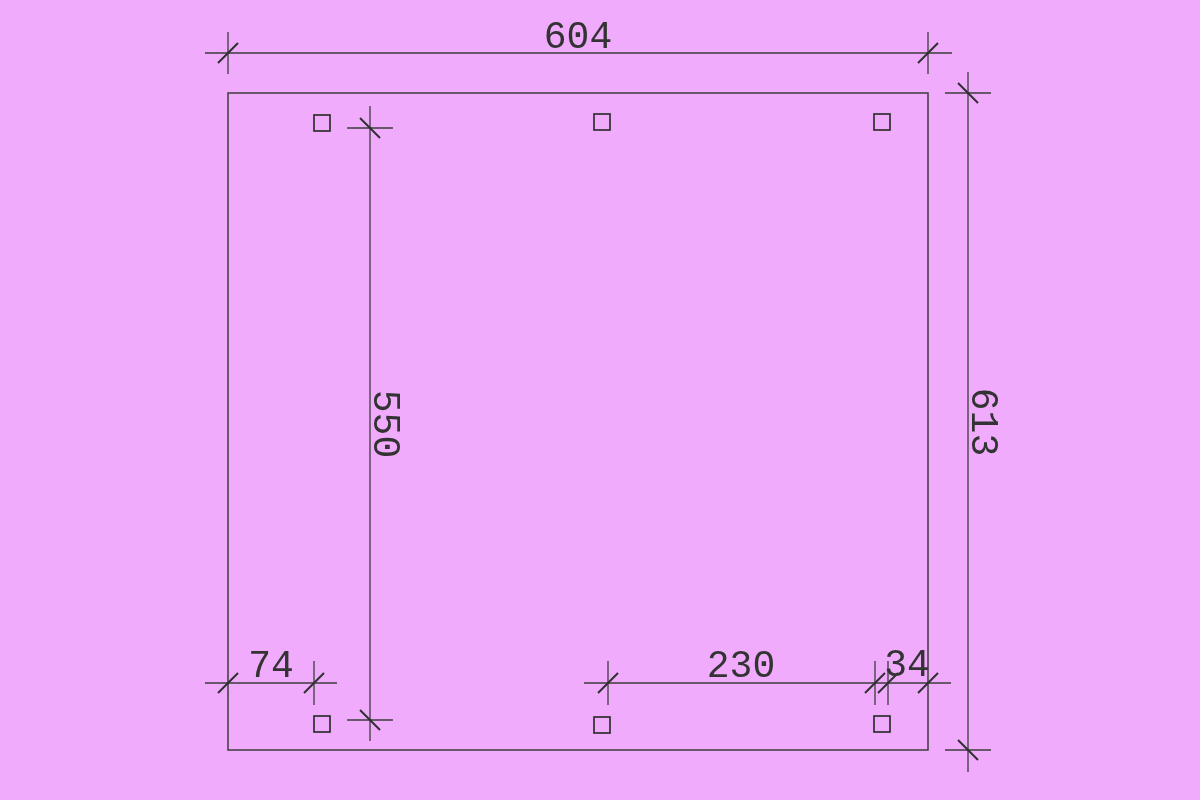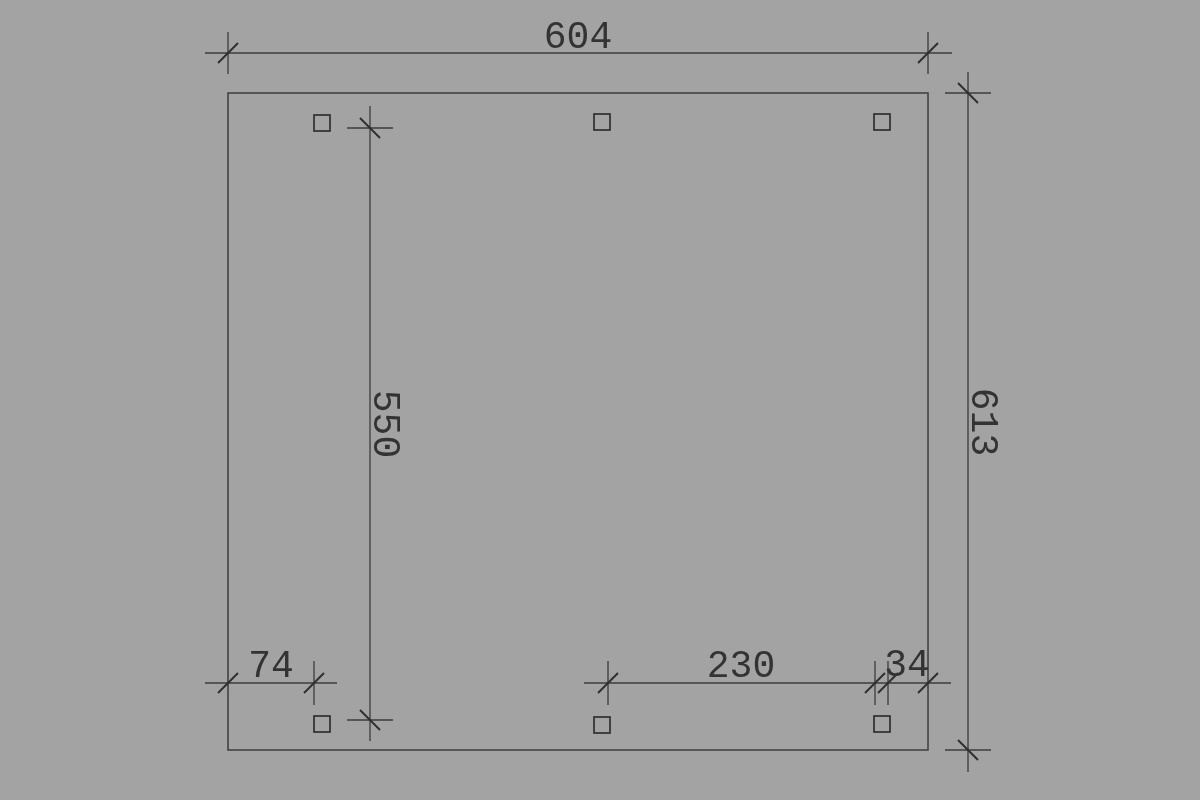--- a/index.html
+++ b/index.html
@@ -5,21 +5,21 @@
   html, body {
     margin: 0;
     padding: 0;
     background: #ffffff;
     font-family: "Liberation Mono", "DejaVu Sans Mono", monospace;
   }
   .canvas {
     position: relative;
     width: 1200px;
     height: 800px;
-    background: #a3a3a3;
+    background: #f0abfc;
     overflow: hidden;
   }
   svg { display: block; }
   .thin  { stroke: #3c3c3c; stroke-width: 1.3; fill: none; }
   .edge  { stroke: #3c3c3c; stroke-width: 1.5; fill: none; }
   .post  { stroke: #2f2f2f; stroke-width: 1.7; fill: none; }
   .tick  { stroke: #2f2f2f; stroke-width: 2;   fill: none; }
   .dimtext {
     fill: #333333;
     font-family: "Liberation Mono", "DejaVu Sans Mono", monospace;

